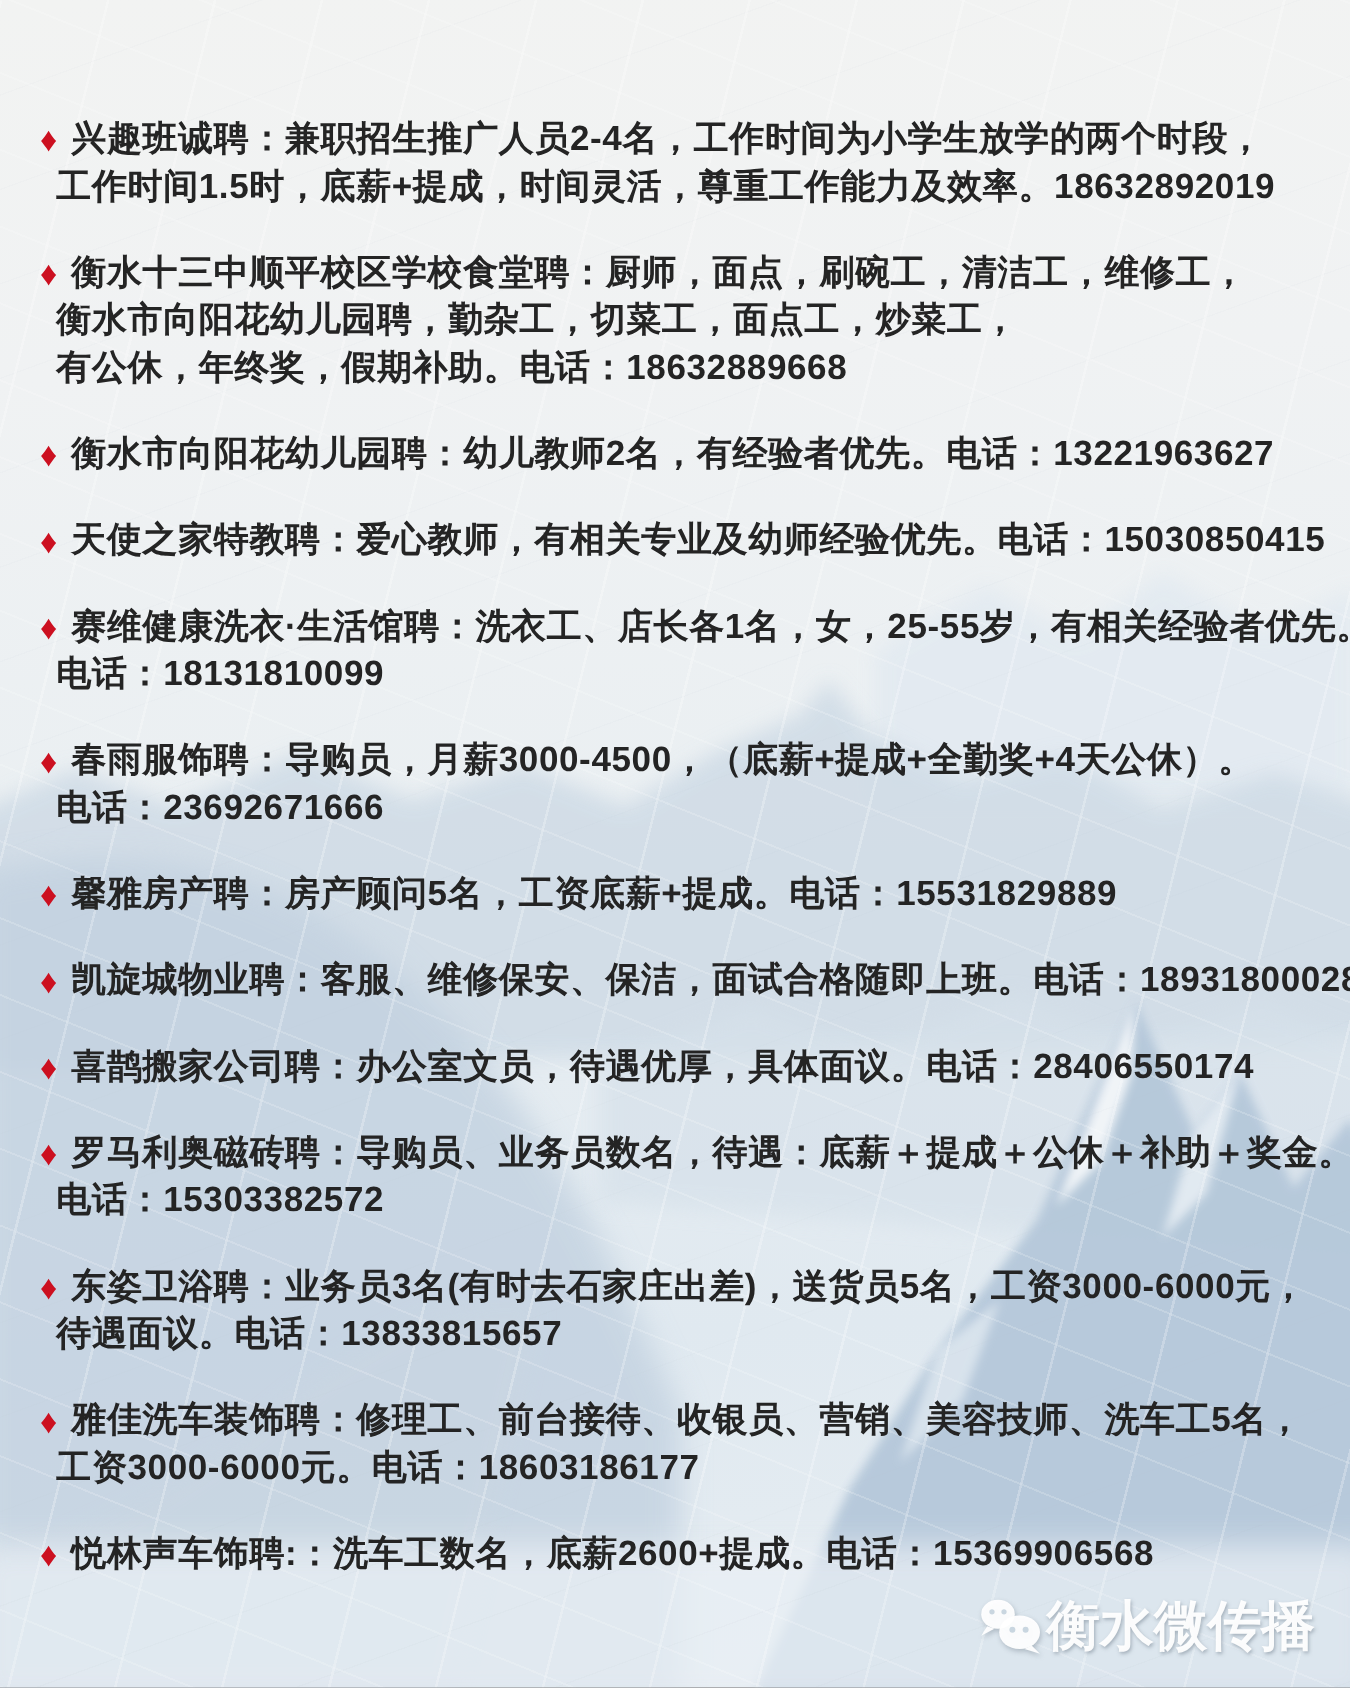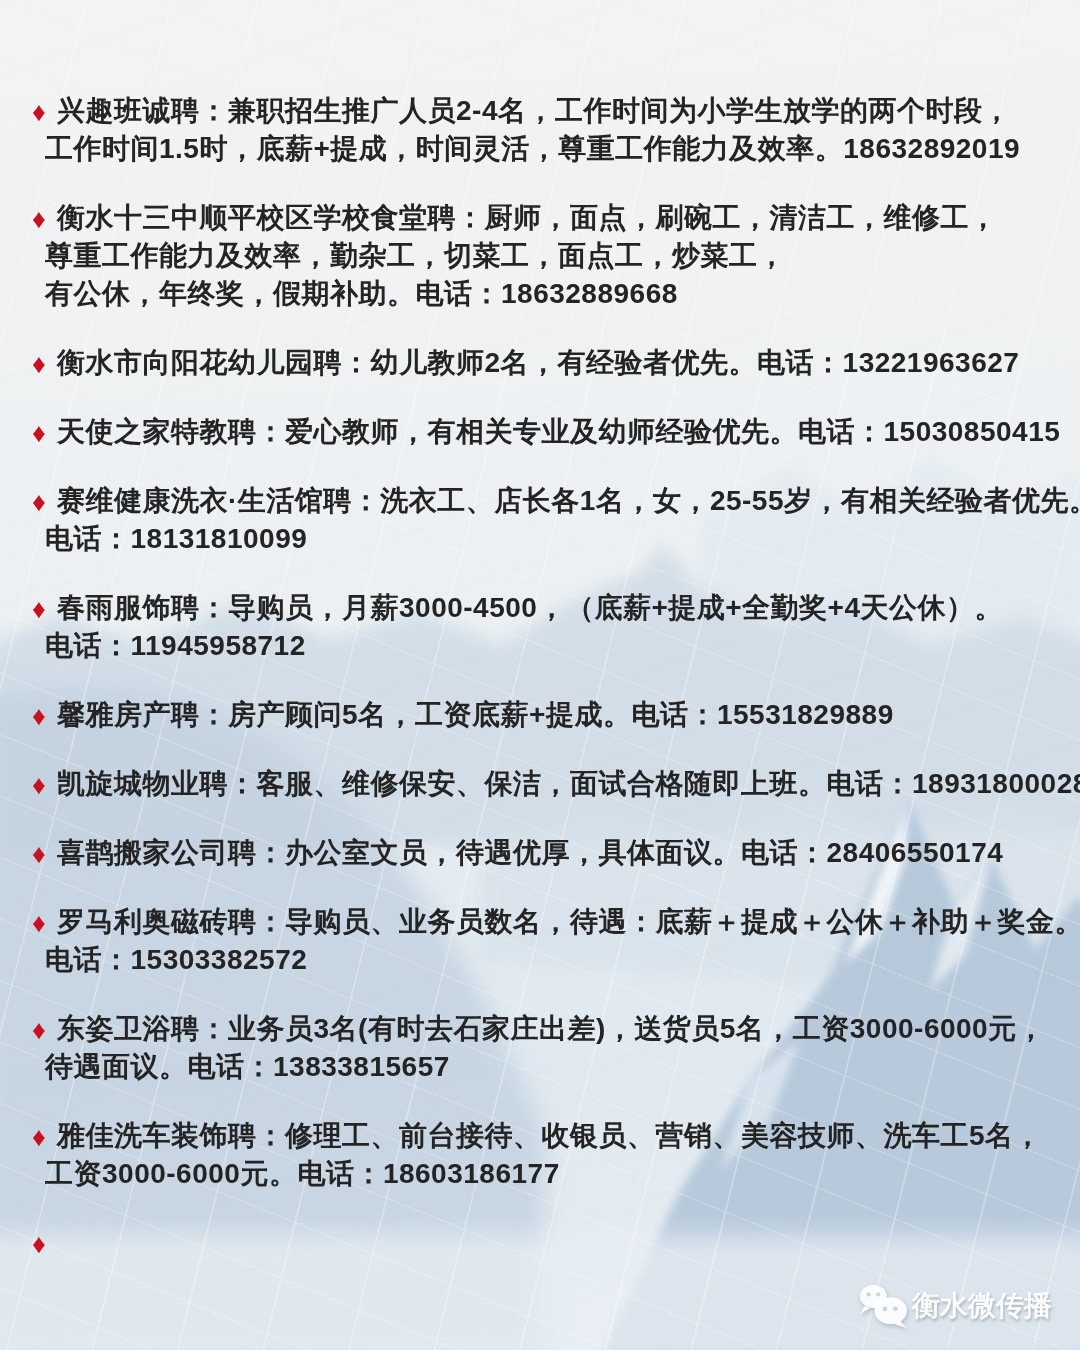--- a/index.html
+++ b/index.html
@@ -38,21 +38,21 @@
   .bullet{
     position:absolute;left:-13px;top:1px;
     color:#cc1020;
     font-size:27px;
     line-height:38px;
   }
   .watermark{
     position:absolute;right:28px;bottom:20px;
     display:flex;align-items:center;gap:0;
     color:rgba(255,255,255,.95);
-    font-size:28px;font-weight:bold;
+    font-size:43px;font-weight:bold;
     text-shadow:1px 2px 3px rgba(110,124,138,.5);
   }
   .wechat-icon{filter:drop-shadow(1px 2px 2px rgba(110,124,138,.45));}
 </style>
 </head>
 <body>
 
 <div class="page">
 
   <svg class="mountains" viewBox="0 0 1080 1350" preserveAspectRatio="none" aria-hidden="true">
@@ -91,40 +91,40 @@
 
   <div class="content">
 
     <div class="entry">
       <div class="line first"><span class="bullet">♦</span><span>兴趣班诚聘：兼职招生推广人员2-4名，工作时间为小学生放学的两个时段，</span></div>
       <div class="line">工作时间1.5时，底薪+提成，时间灵活，尊重工作能力及效率。18632892019</div>
     </div>
 
     <div class="entry">
       <div class="line first"><span class="bullet">♦</span><span>衡水十三中顺平校区学校食堂聘：厨师，面点，刷碗工，清洁工，维修工，</span></div>
-      <div class="line">尊重工作能力及效率，勤杂工，切菜工，面点工，炒菜工，</div>
+      <div class="line">衡水市向阳花幼儿园聘，勤杂工，切菜工，面点工，炒菜工，</div>
       <div class="line">有公休，年终奖，假期补助。电话：18632889668</div>
     </div>
 
     <div class="entry">
       <div class="line first"><span class="bullet">♦</span><span>衡水市向阳花幼儿园聘：幼儿教师2名，有经验者优先。电话：13221963627</span></div>
     </div>
 
     <div class="entry">
       <div class="line first"><span class="bullet">♦</span><span>天使之家特教聘：爱心教师，有相关专业及幼师经验优先。电话：15030850415</span></div>
     </div>
 
     <div class="entry">
       <div class="line first"><span class="bullet">♦</span><span>赛维健康洗衣·生活馆聘：洗衣工、店长各1名，女，25-55岁，有相关经验者优先。</span></div>
       <div class="line">电话：18131810099</div>
     </div>
 
     <div class="entry">
       <div class="line first"><span class="bullet">♦</span><span>春雨服饰聘：导购员，月薪3000-4500，（底薪+提成+全勤奖+4天公休）。</span></div>
-      <div class="line">电话：11945958712</div>
+      <div class="line">电话：23692671666</div>
     </div>
 
     <div class="entry">
       <div class="line first"><span class="bullet">♦</span><span>馨雅房产聘：房产顾问5名，工资底薪+提成。电话：15531829889</span></div>
     </div>
 
     <div class="entry">
       <div class="line first"><span class="bullet">♦</span><span>凯旋城物业聘：客服、维修保安、保洁，面试合格随即上班。电话：18931800028</span></div>
     </div>
 
@@ -141,21 +141,21 @@
       <div class="line first"><span class="bullet">♦</span><span>东姿卫浴聘：业务员3名(有时去石家庄出差)，送货员5名，工资3000-6000元，</span></div>
       <div class="line">待遇面议。电话：13833815657</div>
     </div>
 
     <div class="entry">
       <div class="line first"><span class="bullet">♦</span><span>雅佳洗车装饰聘：修理工、前台接待、收银员、营销、美容技师、洗车工5名，</span></div>
       <div class="line">工资3000-6000元。电话：18603186177</div>
     </div>
 
     <div class="entry">
-      <div class="line first"><span class="bullet">♦</span></div>
+      <div class="line first"><span class="bullet">♦</span><span>悦林声车饰聘:：洗车工数名，底薪2600+提成。电话：15369906568</span></div>
     </div>
 
   </div>
 
   <div class="watermark">
     <svg class="wechat-icon" width="58" height="48" viewBox="0 0 60 50" aria-hidden="true">
       <ellipse cx="20" cy="15" rx="14" ry="12" fill="rgba(255,255,255,.95)"></ellipse>
       <polygon points="11,25 6,33 17,27" fill="rgba(255,255,255,.95)"></polygon>
       <circle cx="15" cy="13" r="2.2" fill="#c9d6e0"></circle>
       <circle cx="25" cy="13" r="2.2" fill="#c9d6e0"></circle>

